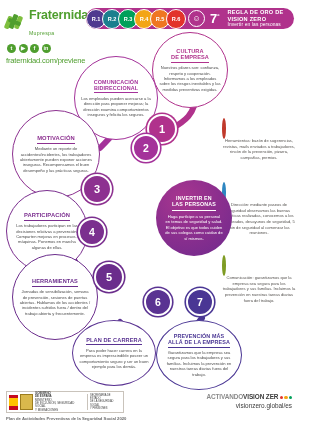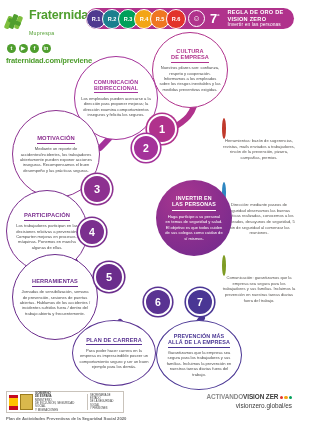--- a/index.html
+++ b/index.html
@@ -24,21 +24,21 @@
   .logo-mark i:nth-child(3){ width:5px;height:13px;left:10px;top:3px;transform:rotate(22deg); background:#7fbf3f;}
   .logo-mark i:nth-child(4){ width:13px;height:4px;left:2px;top:7px;transform:rotate(22deg); background:#4f9e2e;}
   .logo-text { line-height:1; }
   .logo-name { font-size:12.5px; color:#4f9e2e; font-weight:bold; letter-spacing:-0.2px; }
   .logo-sub { font-size:5.2px; color:#4f9e2e; text-align:right; letter-spacing:0.3px; margin-top:1px;}
   .social-row { display:flex; gap:2.5px; margin-top:6px; margin-left:1px;}
   .soc {
     width:9px;height:9px;border-radius:50%;background:#4f9e2e;color:#fff;
     font-size:5.5px;line-height:9px;text-align:center;font-weight:bold;
   }
-  .site-url { font-size:7.6px; color:#4f9e2e; margin-top:3px; letter-spacing:-0.2px;font-weight:bold;}
+  .site-url { font-size:7.6px; color:#4f9e2e; margin-top:3px; letter-spacing:-0.2px;}
 
   
   .pill {
     position:absolute; left:86px; top:8px; width:208px; height:21px;
     border-radius:11px; background:#b0328c; display:flex; align-items:center;
     overflow:hidden;
   }
   .chip {
     width:20px;height:20px;border-radius:50%;
     display:flex;align-items:center;justify-content:center;

